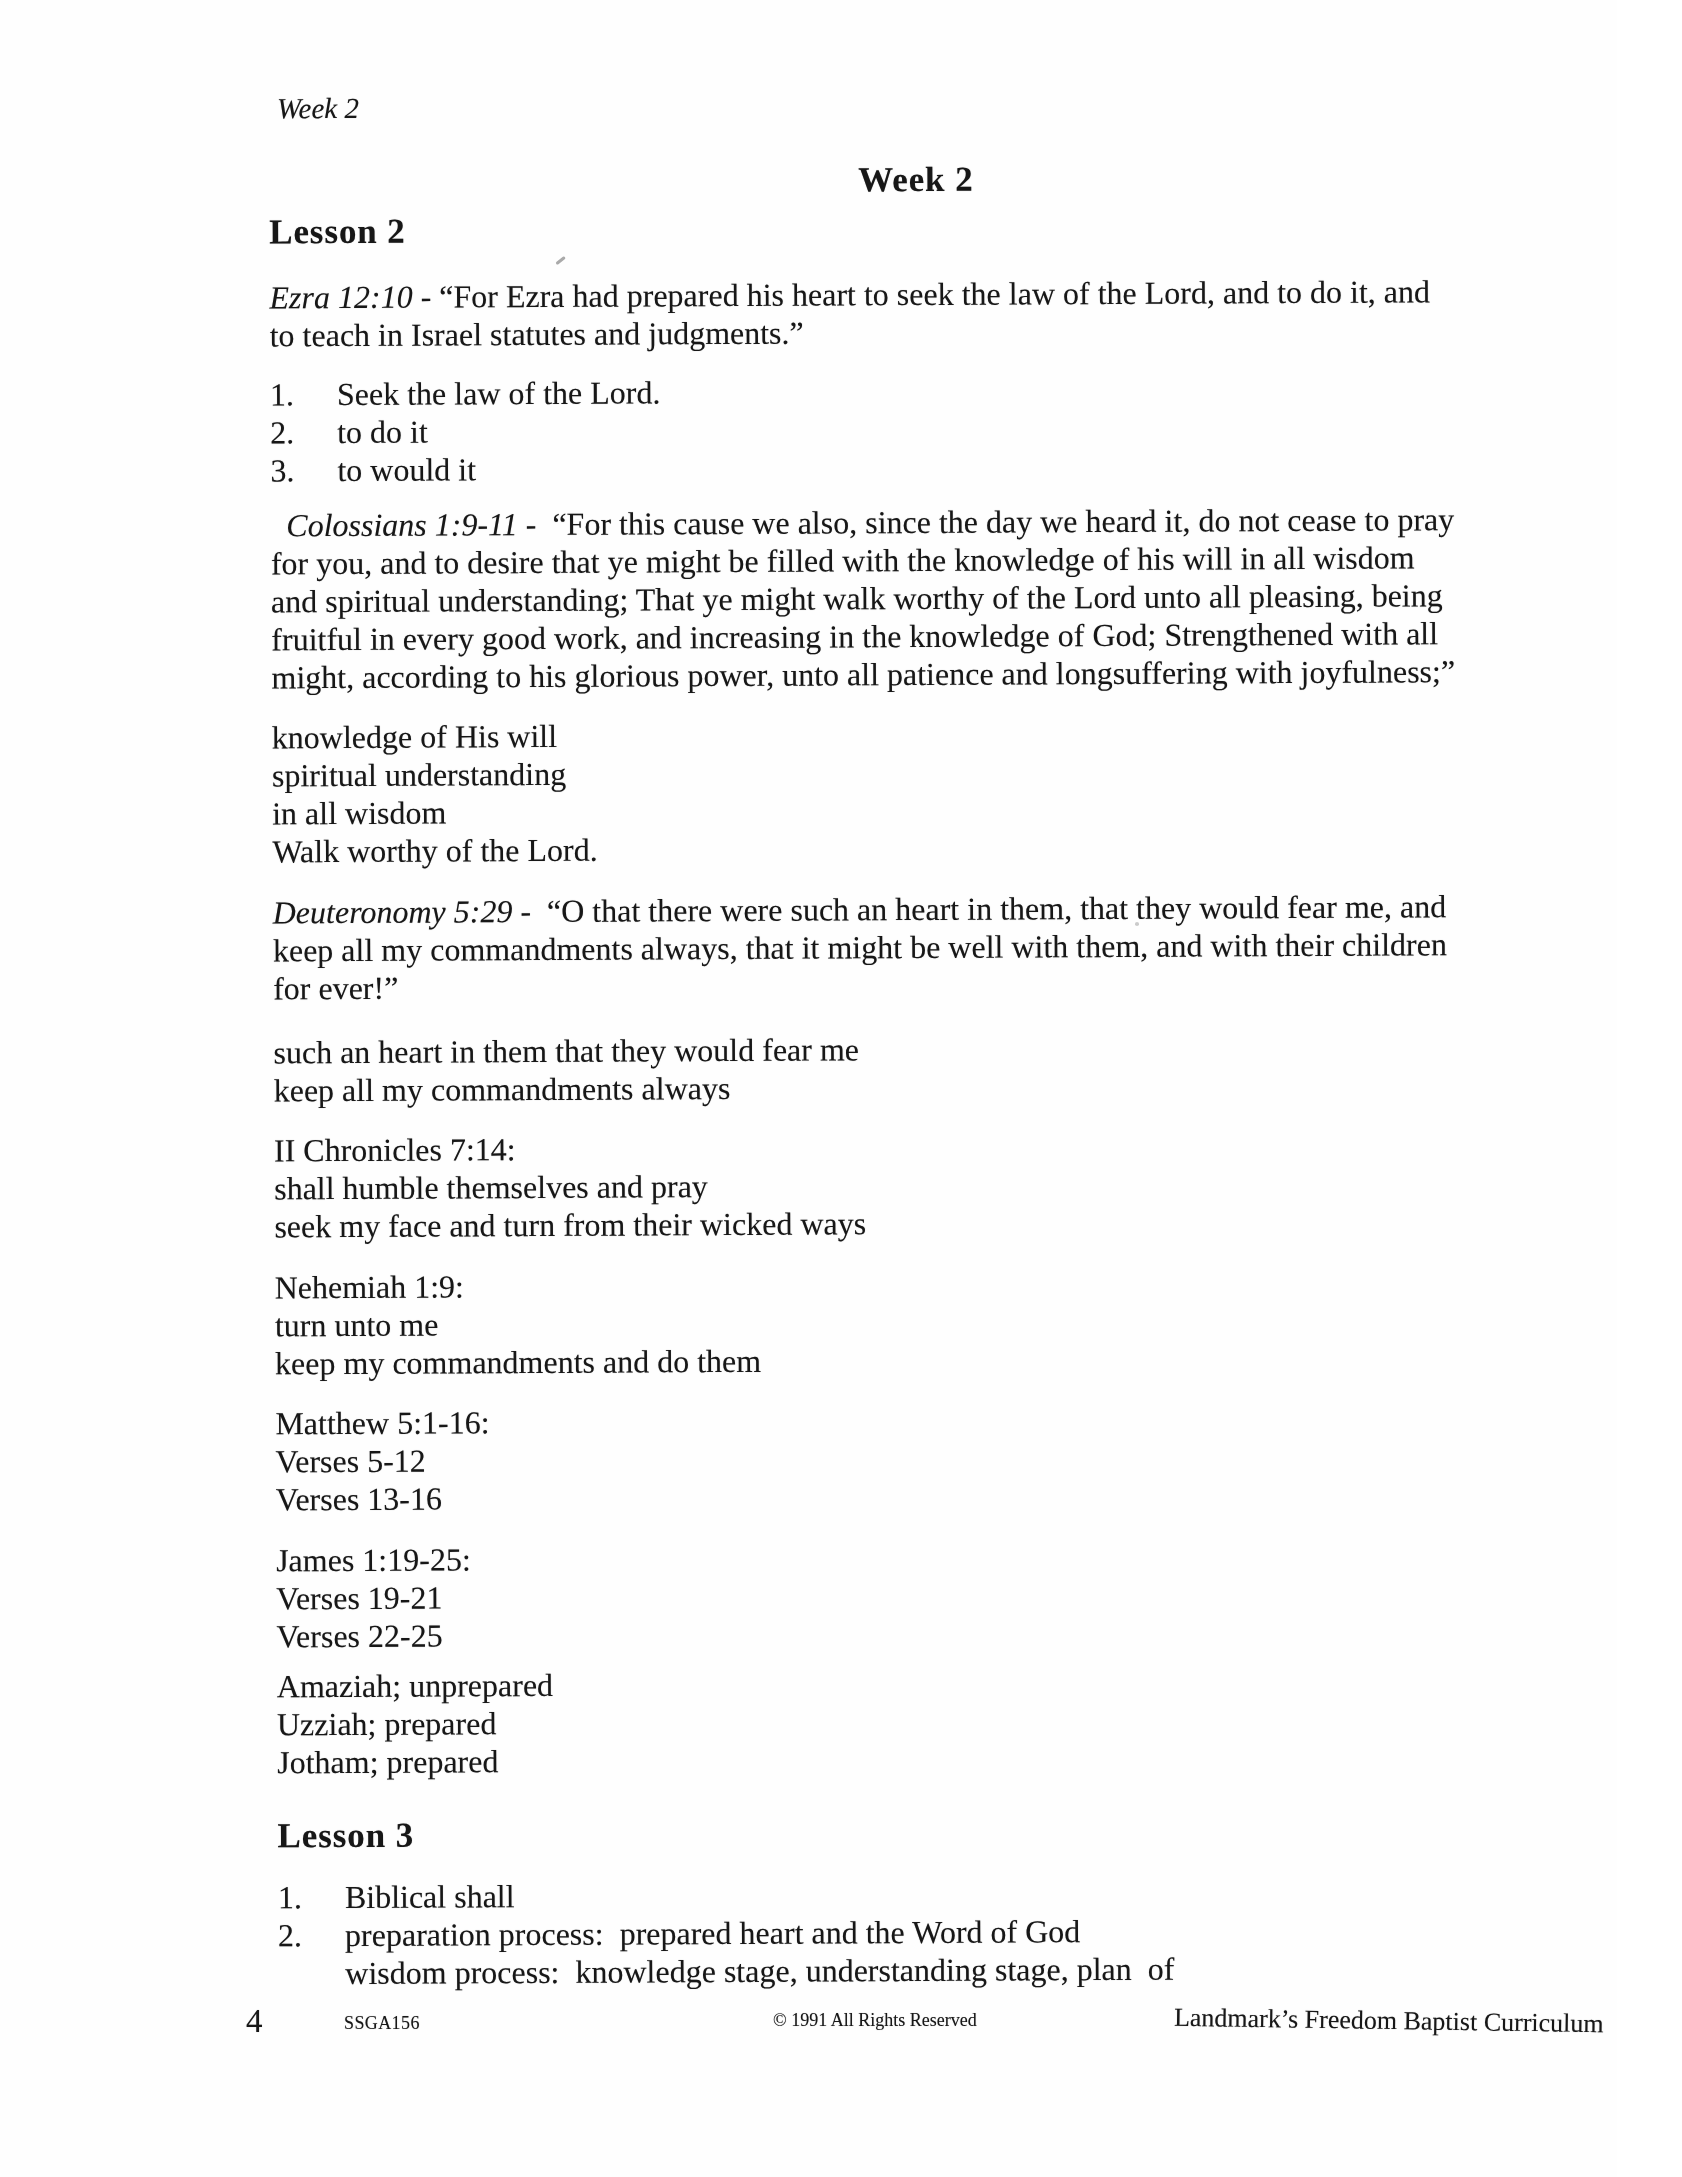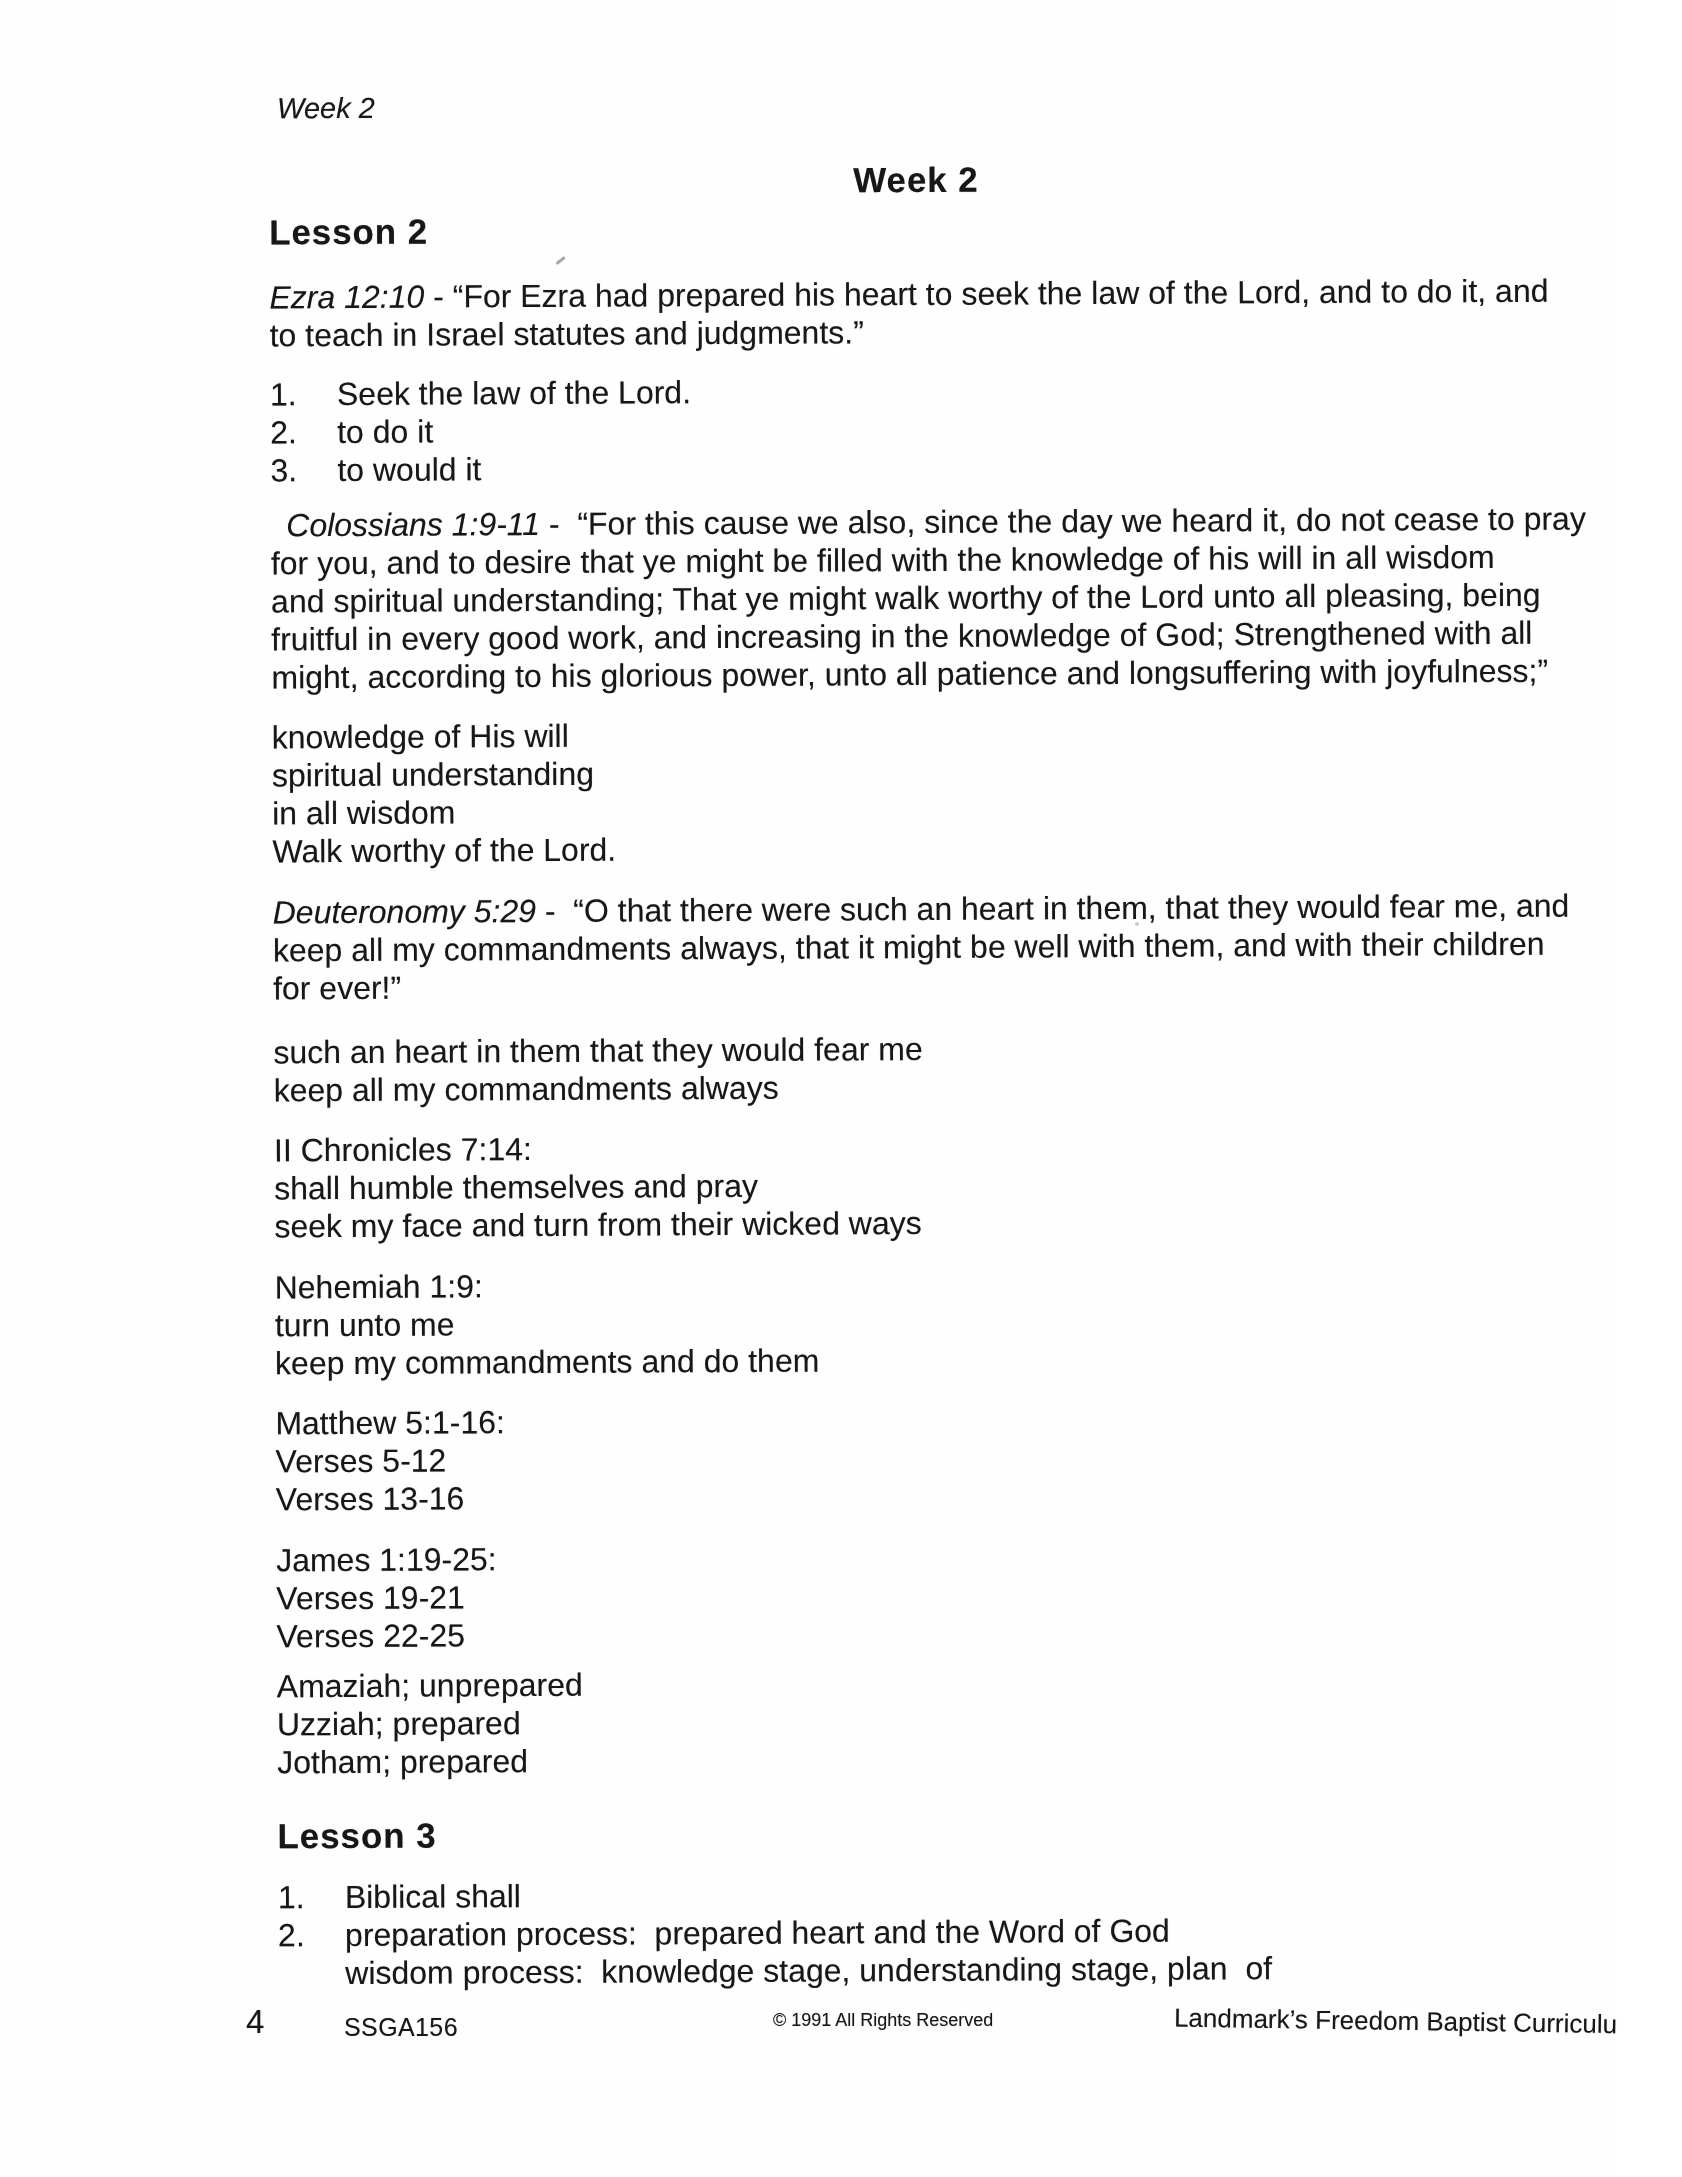--- a/index.html
+++ b/index.html
@@ -2,21 +2,21 @@
 <html style="font-size:14px"><head>
 <meta charset="utf-8">
 <style>
   html, body { margin: 0; padding: 0; background: #ffffff; }
   .page {
     position: relative;
     width: 1617px;
     height: 2177px;
     background: #fefefe;
     overflow: hidden;
-    font-family: Liberation Sans, sans-serif;
+    font-family: Liberation Serif, serif;
     color: #171717;
     text-shadow: 0 0 0.9px rgba(25,25,25,.38);
   }
   .content {
     position: absolute;
     left: 270px;
     top: 0;
     width: 1294px;
     transform: rotate(-0.3deg);
     transform-origin: 50% 20%;
@@ -64,21 +64,21 @@
   .para-deut { margin-top: 22.5px; }
   .block-points2 { margin-top: 26px; }
   .block-chron { margin-top: 22.5px; }
   .block-neh { margin-top: 22.5px; }
   .block-matt { margin-top: 22.5px; }
   .block-james { margin-top: 22.5px; }
   .block-kings { margin-top: 12px; }
   .num-list2 { margin-top: 22.5px; }
   .footer-item { position: absolute; white-space: pre; }
   .footer-pagenum { left: 246px; top: 2003px; font-size: 33px; }
-  .footer-code { left: 344px; top: 2013px; font-size: 25px; letter-spacing: 0.4px; }
+  .footer-code { left: 344px; top: 2013px; font-size: 18px; letter-spacing: 0.4px; }
   .footer-copyright { left: 773px; top: 2010px; font-size: 18px; }
   .footer-brand { left: 1174px; top: 2006px; font-size: 26px; transform: rotate(0.85deg); }
   .speck { position: absolute; background: #555; opacity: .5; }
   .speck-1 { left: 555px; top: 259px; width: 11.2px; height: 2.6px; transform: rotate(-38deg); border-radius: 1.7px; }
   .speck-2 { left: 1135px; top: 922px; width: 4.3px; height: 3.5px; opacity: .3; border-radius: 50%; }
 </style>
 </head>
 <body>
 
 <div class="page">

